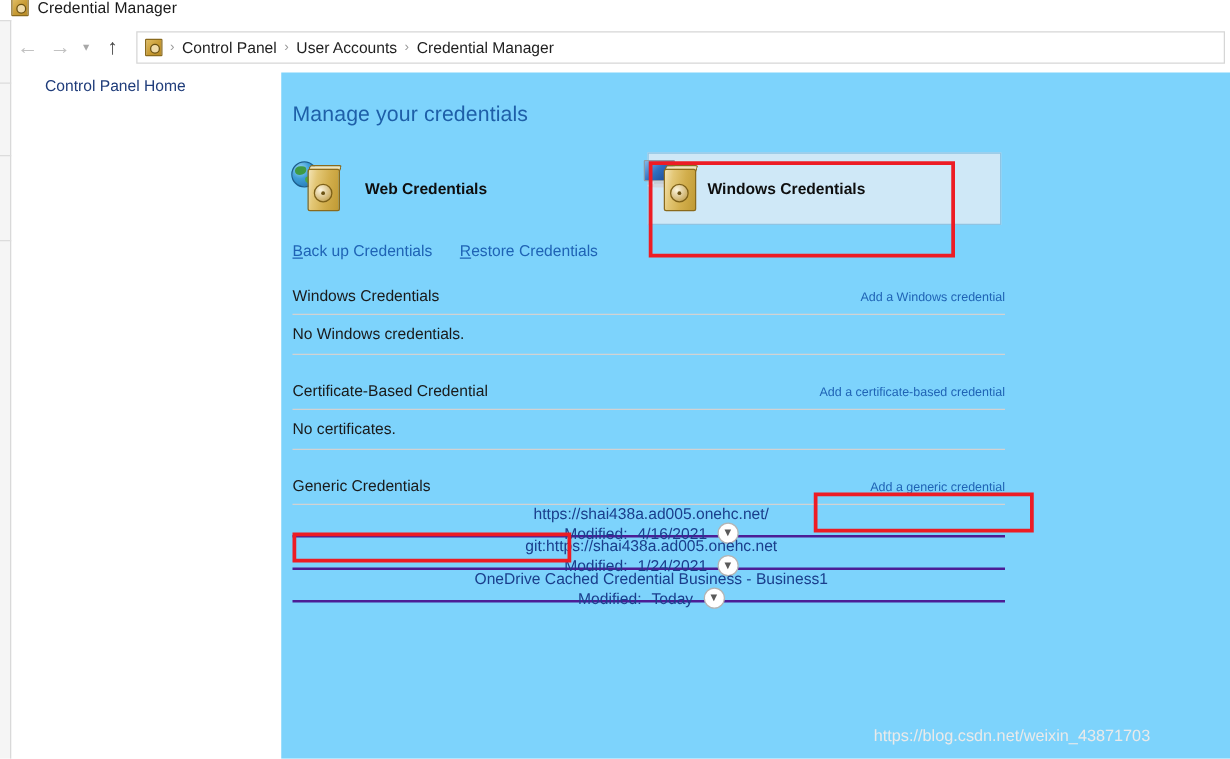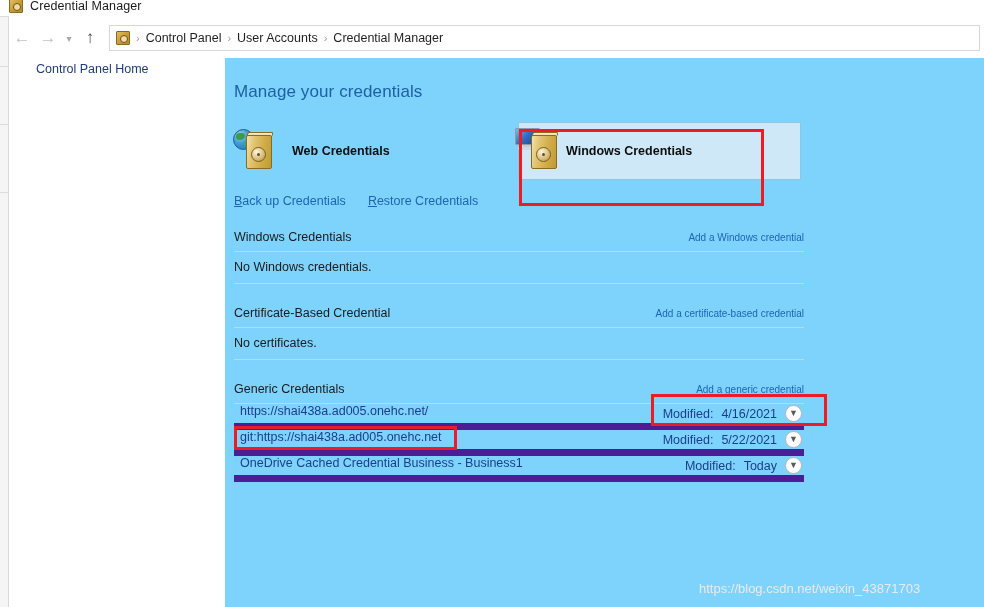--- a/index.html
+++ b/index.html
@@ -287,26 +287,27 @@
   }
   .hr { height: 1px; background: #d2d2d2; width: 100%; }
   .empty-row {
     font-size: 12.5px;
     color: #1a1a1a;
     padding: 8px 0 9px 0;
   }
 
   
   .cred-row {
-    display: flex; 
+    display: flex; align-items: center;
     justify-content: space-between;
     height: 26px;
     padding: 0 2px 0 6px;
-    border-bottom: 7px solid #4c1d95;
-    cursor: default;
+    border-bottom: 2px solid #4c1d95;
+    cursor: default;
+    flex-direction: column;
   }
   .cred-name {
     font-size: 12.5px;
     color: #1a3e8c;
     white-space: nowrap;
   }
   .cred-right {
     display: flex; align-items: center;
     gap: 8px;
   }
@@ -462,21 +463,21 @@
           <span class="cred-modified">Modified:</span>
           <span class="cred-modified">4/16/2021</span>
           <span class="chev-btn">▼</span>
         </span>
       </div>
 
       <div class="cred-row">
         <span class="cred-name">git:https://shai438a.ad005.onehc.net</span>
         <span class="cred-right">
           <span class="cred-modified">Modified:</span>
-          <span class="cred-modified">5/22/2021</span>
+          <span class="cred-modified">1/24/2021</span>
           <span class="chev-btn">▼</span>
         </span>
       </div>
 
       <div class="cred-row">
         <span class="cred-name">OneDrive Cached Credential Business - Business1</span>
         <span class="cred-right">
           <span class="cred-modified">Modified:</span>
           <span class="cred-modified">Today</span>
           <span class="chev-btn">▼</span>

